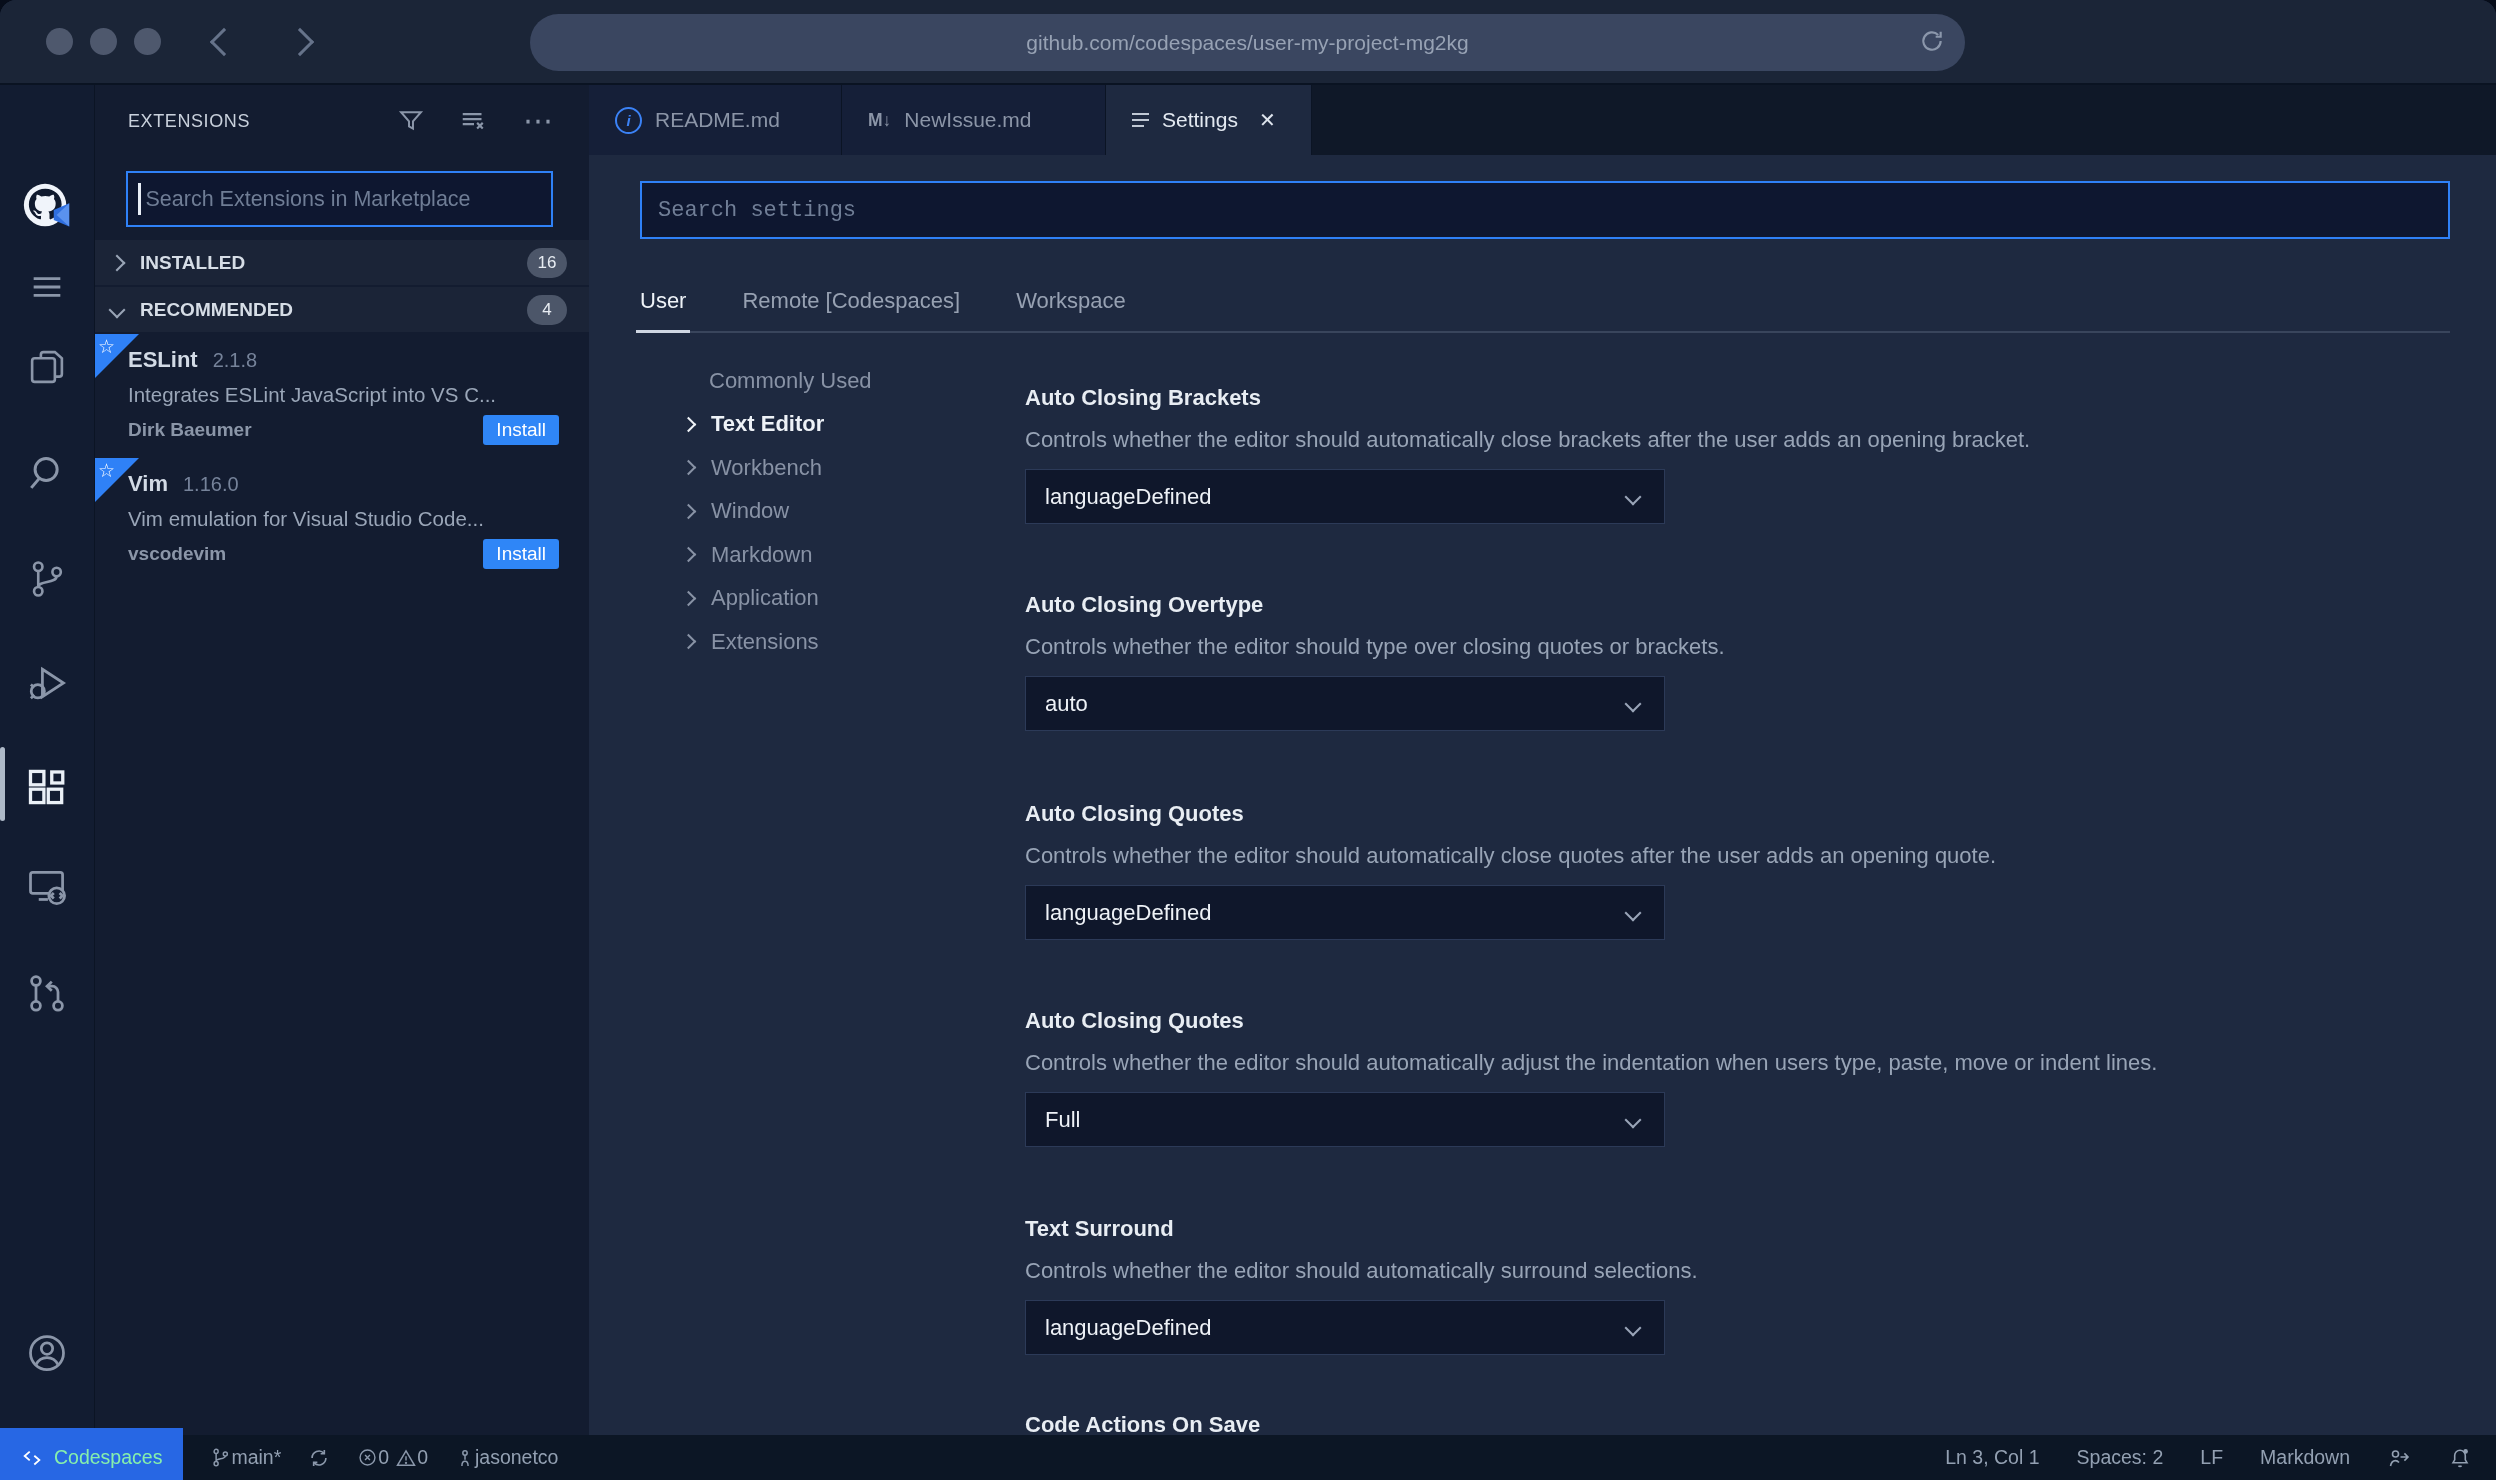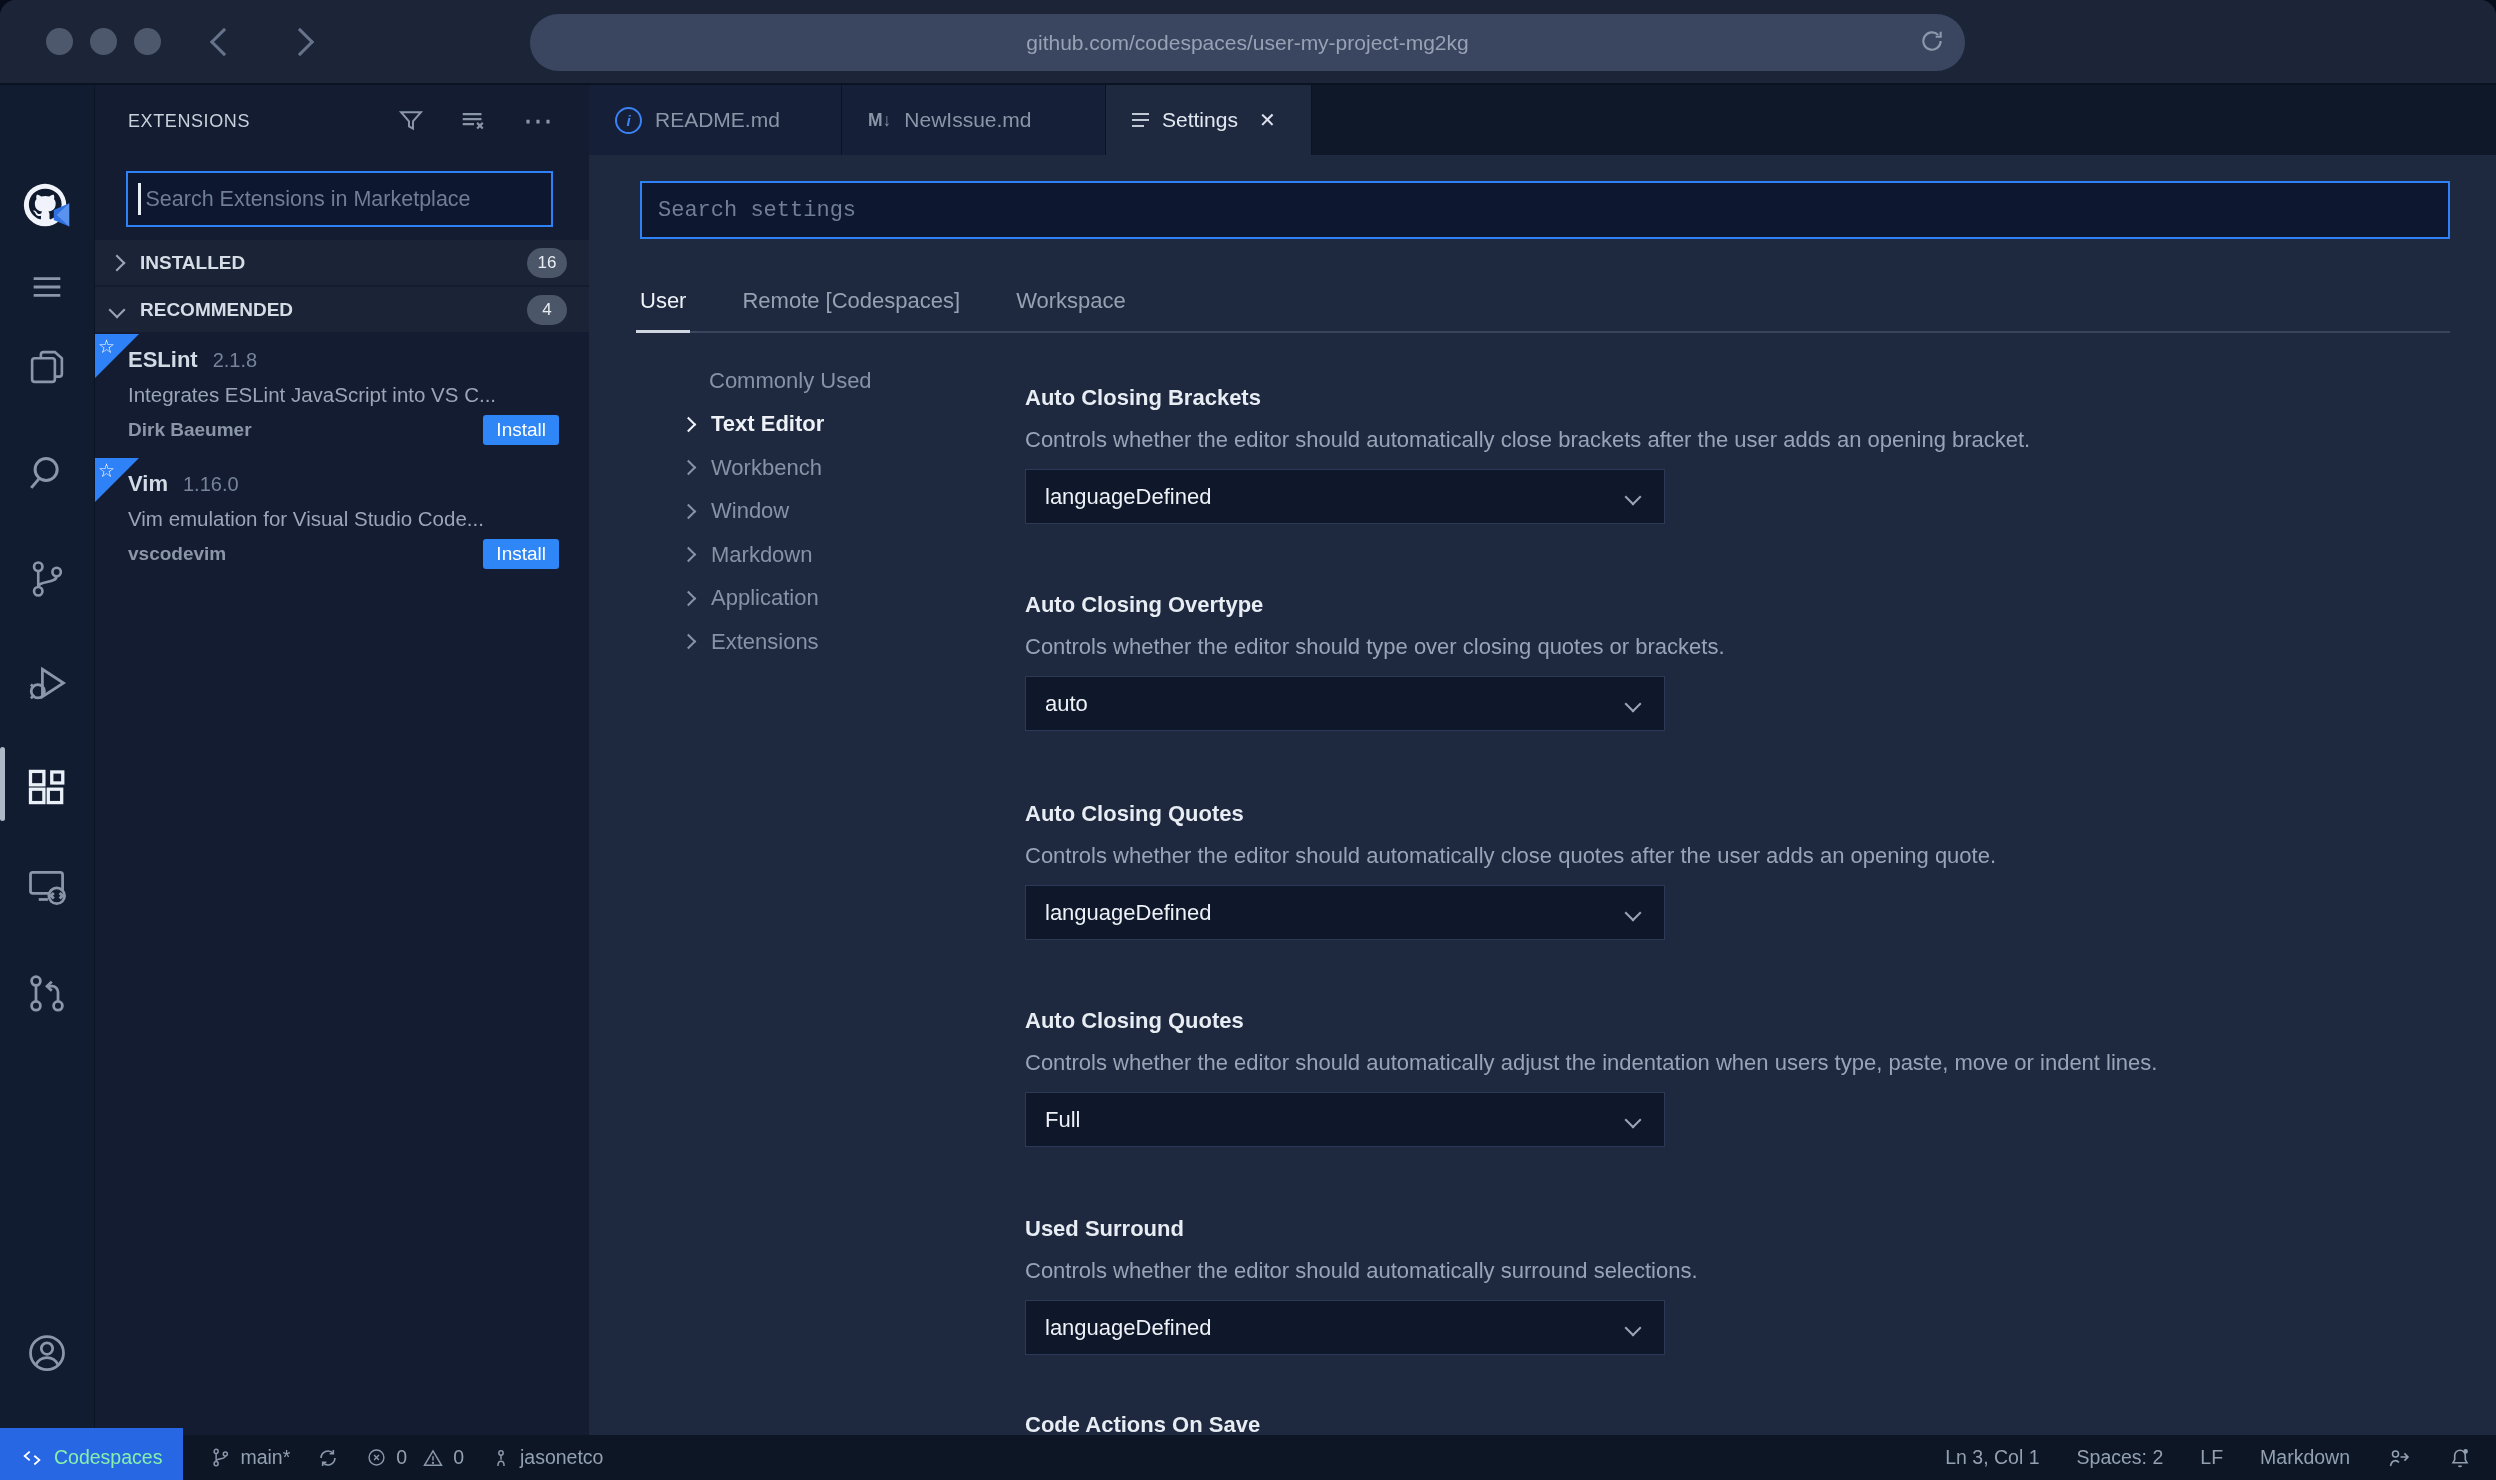--- a/index.html
+++ b/index.html
@@ -75,21 +75,21 @@
   .toc-item.active{color:#eef2f7;font-weight:bold;}
   .settings-list{position:absolute;left:436px;right:46px;top:0;bottom:0;}
   .setting{position:absolute;left:0;right:0;}
   .setting-title{font-weight:bold;font-size:22px;color:#e8edf3;}
   .setting-desc{margin-top:16px;font-size:22px;color:#98a4b6;}
   .setting-select{margin-top:16px;width:640px;height:55px;background:#0f172b;border:1.5px solid #2c3a58;display:flex;align-items:center;padding:0 19px;color:#eef2f7;font-size:22px;box-sizing:border-box;}
   .setting-select .chev{margin-left:auto;color:#9aa5b8;margin-right:6px;}
   
   .statusbar{position:absolute;left:0;right:0;bottom:0;height:45px;background:#0c1625;display:flex;align-items:center;color:#93a0b2;font-size:19.5px;}
   .sb-remote{height:100%;background:#2767e4;color:#86efac;display:flex;align-items:center;gap:11px;padding:7px 21px;}
-  .sb-group{display:flex;align-items:center;gap:9px;margin-left:27px;color:#8b98ab;}
+  .sb-group{display:flex;align-items:center;gap:0;margin-left:27px;color:#8b98ab;}
   .sb-group .lbl{color:#93a0b2;}
   .sb-right{margin-left:auto;display:flex;align-items:center;gap:37px;padding-right:24px;color:#93a0b2;}
 </style>
 </head>
 <body>
 
 <div class="app">
 
   <div class="topbar">
     <div class="traffic">
@@ -348,21 +348,21 @@
       </div>
       <div class="setting" style="top:853px">
         <div class="setting-title">Auto Closing Quotes</div>
         <div class="setting-desc">Controls whether the editor should automatically adjust the indentation when users type, paste, move or indent lines.</div>
         <div class="setting-select">
           <span>Full</span>
           <span class="chev d"></span>
         </div>
       </div>
       <div class="setting" style="top:1061px">
-        <div class="setting-title">Used Surround</div>
+        <div class="setting-title">Text Surround</div>
         <div class="setting-desc">Controls whether the editor should automatically surround selections.</div>
         <div class="setting-select">
           <span>languageDefined</span>
           <span class="chev d"></span>
         </div>
       </div>
       <div class="setting" style="top:1257px">
         <div class="setting-title">Code Actions On Save</div>
       </div>
     </div>

